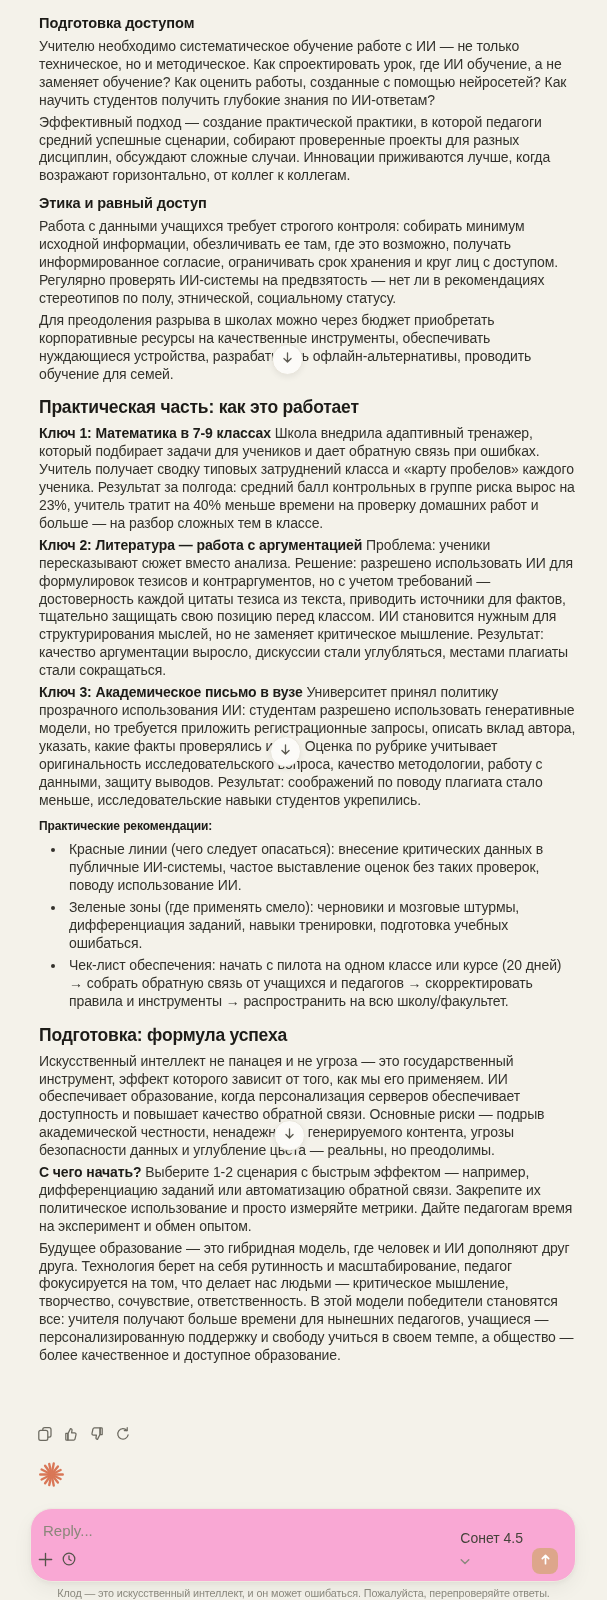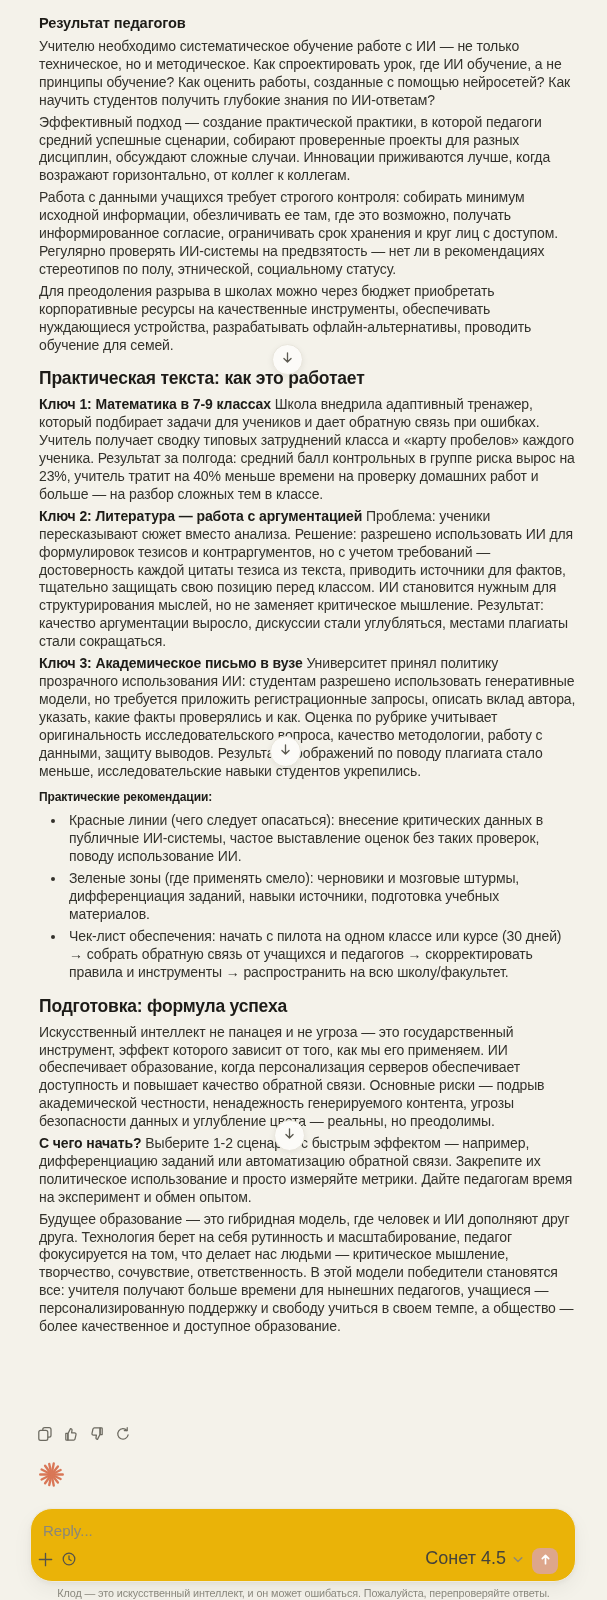--- a/index.html
+++ b/index.html
@@ -33,69 +33,70 @@
   }
   
   .actions { position:absolute; left:35px; top:1426px; display:flex; gap:7px; z-index:2; }
   .action-btn { width:19px; height:19px; display:flex; align-items:center; justify-content:center; cursor:pointer; }
   .action-btn svg { stroke:#6c6a60; fill:none; stroke-width:1.25; stroke-linecap:round; stroke-linejoin:round; }
   
   .logo { position:absolute; left:38px; top:1461px; width:27px; height:27px; }
   
   .composer {
     position:absolute; left:30px; top:1508px; width:546px; height:74px;
-    background:#eab308; border:1px solid #edeae0; border-radius:22px;
+    background:#f9a8d4; border:1px solid #edeae0; border-radius:22px;
     box-shadow:0 2px 4px rgba(0,0,0,.04), 0 8px 20px rgba(0,0,0,.05);
     z-index:4;
   }
   .reply-input {
     position:absolute; left:12px; top:13px; width:400px;
     border:none; outline:none; background:transparent;
     font-family:"Liberation Sans", sans-serif; font-size:15px; color:#33322c;
   }
   .reply-input::placeholder { color:#8a877a; opacity:1; }
   .composer-btn { position:absolute; bottom:8px; width:24px; height:24px; display:flex; align-items:center; justify-content:center; cursor:pointer; }
   .attach-btn { left:2px; }
   .history-btn { left:26px; }
   .composer-btn svg { stroke:#55534a; fill:none; stroke-width:1.25; stroke-linecap:round; stroke-linejoin:round; }
   .model-select {
     position:absolute; right:52px; bottom:12px; display:flex; gap:7px;
-    font-size:18px; color:#45433b; cursor:pointer;
+    font-size:14px; color:#45433b; cursor:pointer;flex-direction:column;
   }
   .model-select svg { stroke:#8a887d; fill:none; stroke-width:1.4; stroke-linecap:round; stroke-linejoin:round; }
   .send-btn {
     position:absolute; right:17px; bottom:7px; width:26px; height:26px;
     border-radius:8px; background:#dda68b; border:none;
     display:flex; align-items:center; justify-content:center; cursor:pointer;
   }
   .send-btn svg { stroke:#ffffff; fill:none; stroke-width:1.8; stroke-linecap:round; stroke-linejoin:round; }
   
   .footer {
     position:absolute; left:0; top:1587px; width:607px; text-align:center;
     font-size:10.8px; color:#8d8b80; letter-spacing:-0.1px;
   }
 </style>
 </head>
 <body>
 
 <div class="content">
-    <h3><strong>Результат педагогов</strong></h3>
-    <p><span>Учителю необходимо систематическое обучение работе с ИИ — не только техническое, но и методическое. Как спроектировать урок, где ИИ обучение, а не принципы обучение? Как оценить работы, созданные с помощью нейросетей? Как научить студентов получить глубокие знания по ИИ-ответам?</span></p>
+    <h3><strong>Подготовка доступом</strong></h3>
+    <p><span>Учителю необходимо систематическое обучение работе с ИИ — не только техническое, но и методическое. Как спроектировать урок, где ИИ обучение, а не заменяет обучение? Как оценить работы, созданные с помощью нейросетей? Как научить студентов получить глубокие знания по ИИ-ответам?</span></p>
     <p><span>Эффективный подход — создание практической практики, в которой педагоги средний успешные сценарии, собирают проверенные проекты для разных дисциплин, обсуждают сложные случаи. Инновации приживаются лучше, когда возражают горизонтально, от коллег к коллегам.</span></p>
+    <h3><strong>Этика и равный доступ</strong></h3>
     <p><span>Работа с данными учащихся требует строгого контроля: собирать минимум исходной информации, обезличивать ее там, где это возможно, получать информированное согласие, ограничивать срок хранения и круг лиц с доступом. Регулярно проверять ИИ-системы на предвзятость — нет ли в рекомендациях стереотипов по полу, этнической, социальному статусу.</span></p>
     <p><span>Для преодоления разрыва в школах можно через бюджет приобретать корпоративные ресурсы на качественные инструменты, обеспечивать нуждающиеся устройства, разрабатывать офлайн-альтернативы, проводить обучение для семей.</span></p>
-    <h2><strong>Практическая текста: как это работает</strong></h2>
+    <h2><strong>Практическая часть: как это работает</strong></h2>
     <p><strong>Ключ 1: Математика в 7-9 классах</strong><span> Школа внедрила адаптивный тренажер, который подбирает задачи для учеников и дает обратную связь при ошибках. Учитель получает сводку типовых затруднений класса и «карту пробелов» каждого ученика. Результат за полгода: средний балл контрольных в группе риска вырос на 23%, учитель тратит на 40% меньше времени на проверку домашних работ и больше — на разбор сложных тем в классе.</span></p>
     <p><strong>Ключ 2: Литература — работа с аргументацией</strong><span> Проблема: ученики пересказывают сюжет вместо анализа. Решение: разрешено использовать ИИ для формулировок тезисов и контраргументов, но с учетом требований — достоверность каждой цитаты тезиса из текста, приводить источники для фактов, тщательно защищать свою позицию перед классом. ИИ становится нужным для структурирования мыслей, но не заменяет критическое мышление. Результат: качество аргументации выросло, дискуссии стали углубляться, местами плагиаты стали сокращаться.</span></p>
     <p><strong>Ключ 3: Академическое письмо в вузе</strong><span> Университет принял политику прозрачного использования ИИ: студентам разрешено использовать генеративные модели, но требуется приложить регистрационные запросы, описать вклад автора, указать, какие факты проверялись и как. Оценка по рубрике учитывает оригинальность исследовательского вопроса, качество методологии, работу с данными, защиту выводов. Результат: соображений по поводу плагиата стало меньше, исследовательские навыки студентов укрепились.</span></p>
     <h4><strong>Практические рекомендации:</strong></h4>
     <ul>
       <li><span>Красные линии (чего следует опасаться): внесение критических данных в публичные ИИ-системы, частое выставление оценок без таких проверок, поводу использование ИИ.</span></li>
-      <li><span>Зеленые зоны (где применять смело): черновики и мозговые штурмы, дифференциация заданий, навыки источники, подготовка учебных материалов.</span></li>
-      <li><span>Чек-лист обеспечения: начать с пилота на одном классе или курсе (30 дней) → собрать обратную связь от учащихся и педагогов → скорректировать правила и инструменты → распространить на всю школу/факультет.</span></li>
+      <li><span>Зеленые зоны (где применять смело): черновики и мозговые штурмы, дифференциация заданий, навыки тренировки, подготовка учебных ошибаться.</span></li>
+      <li><span>Чек-лист обеспечения: начать с пилота на одном классе или курсе (20 дней) → собрать обратную связь от учащихся и педагогов → скорректировать правила и инструменты → распространить на всю школу/факультет.</span></li>
     </ul>
     <h2><strong>Подготовка: формула успеха</strong></h2>
     <p><span>Искусственный интеллект не панацея и не угроза — это государственный инструмент, эффект которого зависит от того, как мы его применяем. ИИ обеспечивает образование, когда персонализация серверов обеспечивает доступность и повышает качество обратной связи. Основные риски — подрыв академической честности, ненадежность генерируемого контента, угрозы безопасности данных и углубление цвета — реальны, но преодолимы.</span></p>
     <p><strong>С чего начать?</strong><span> Выберите 1-2 сценария с быстрым эффектом — например, дифференциацию заданий или автоматизацию обратной связи. Закрепите их политическое использование и просто измеряйте метрики. Дайте педагогам время на эксперимент и обмен опытом.</span></p>
     <p><span>Будущее образование — это гибридная модель, где человек и ИИ дополняют друг друга. Технология берет на себя рутинность и масштабирование, педагог фокусируется на том, что делает нас людьми — критическое мышление, творчество, сочувствие, ответственность. В этой модели победители становятся все: учителя получают больше времени для нынешних педагогов, учащиеся — персонализированную поддержку и свободу учиться в своем темпе, а общество — более качественное и доступное образование.</span></p>
   </div>
 
 <div class="scroll-btn" style="left:272px; top:344px;">
   <span>
     <svg width="15" height="15" viewBox="0 0 16 16">

